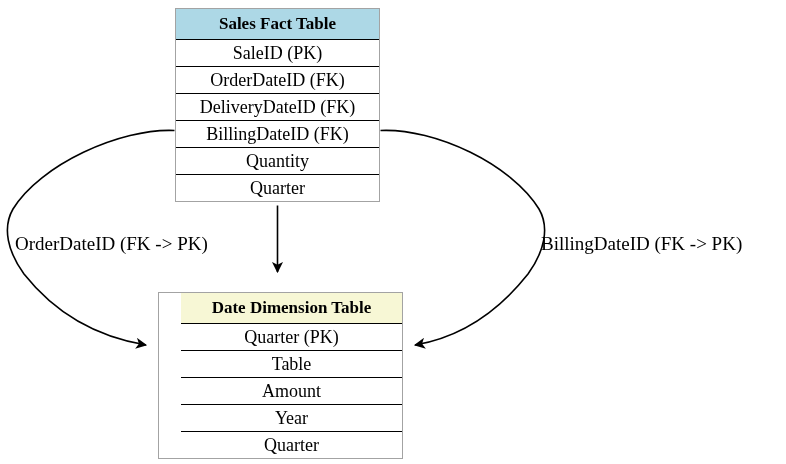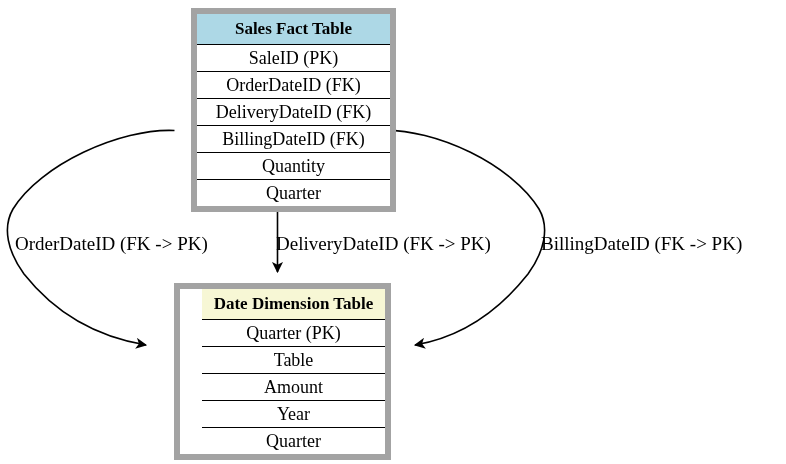--- a/index.html
+++ b/index.html
@@ -25,25 +25,24 @@
   .edge-layer {
     position: absolute;
     left: 0;
     top: 0;
     width: 786px;
     height: 464px;
     pointer-events: none;
   }
   .er-table {
     position: absolute;
-    border: 6px solid #a3a3a3;
+    border: 1px solid #a3a3a3;
     box-sizing: border-box;
     background: #ffffff;
     border-collapse: collapse;
-    margin-left: 16px;
   }
   .er-table .row {
     box-sizing: border-box;
     border-top: 1px solid #000000;
     text-align: center;
     font-size: 18px;
     line-height: 27px;
     height: 27px;
     white-space: nowrap;
     overflow: hidden;
@@ -58,22 +57,22 @@
   #sales-fact-table {
     left: 175px;
     top: 8px;
     width: 205px;
   }
   #sales-fact-table .row.header {
     background: #add8e6;
   }
   #date-dimension-table {
     left: 158px;
-    top: 283px;
-    width: 217px;
+    top: 292px;
+    width: 245px;
     padding-left: 22px;
   }
   #date-dimension-table .row.header {
     background: #f7f7d5;
   }
   .edge-label {
     position: absolute;
     font-size: 19px;
     line-height: 20px;
     white-space: nowrap;
@@ -124,16 +123,15 @@
   <div class="er-table" id="date-dimension-table">
     <div class="row header">Date Dimension Table</div>
     <div class="row">Quarter (PK)</div>
     <div class="row">Table</div>
     <div class="row">Amount</div>
     <div class="row">Year</div>
     <div class="row">Quarter</div>
   </div>
 
   <div class="edge-label" id="label-order">OrderDateID (FK -&gt; PK)</div>
-  <div class="edge-label" id="label-delivery">DeliveryDateID (FK -&gt; PK)</div>
   <div class="edge-label" id="label-billing">BillingDateID (FK -&gt; PK)</div>
 
 </div>
 
 </body></html>

